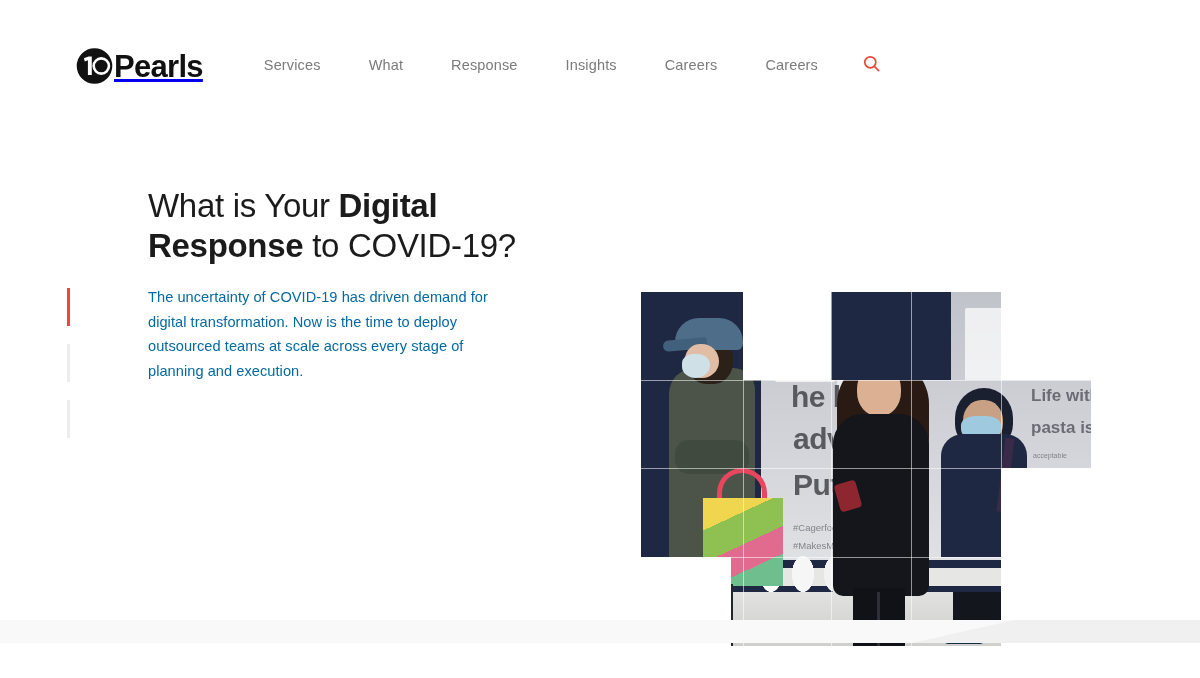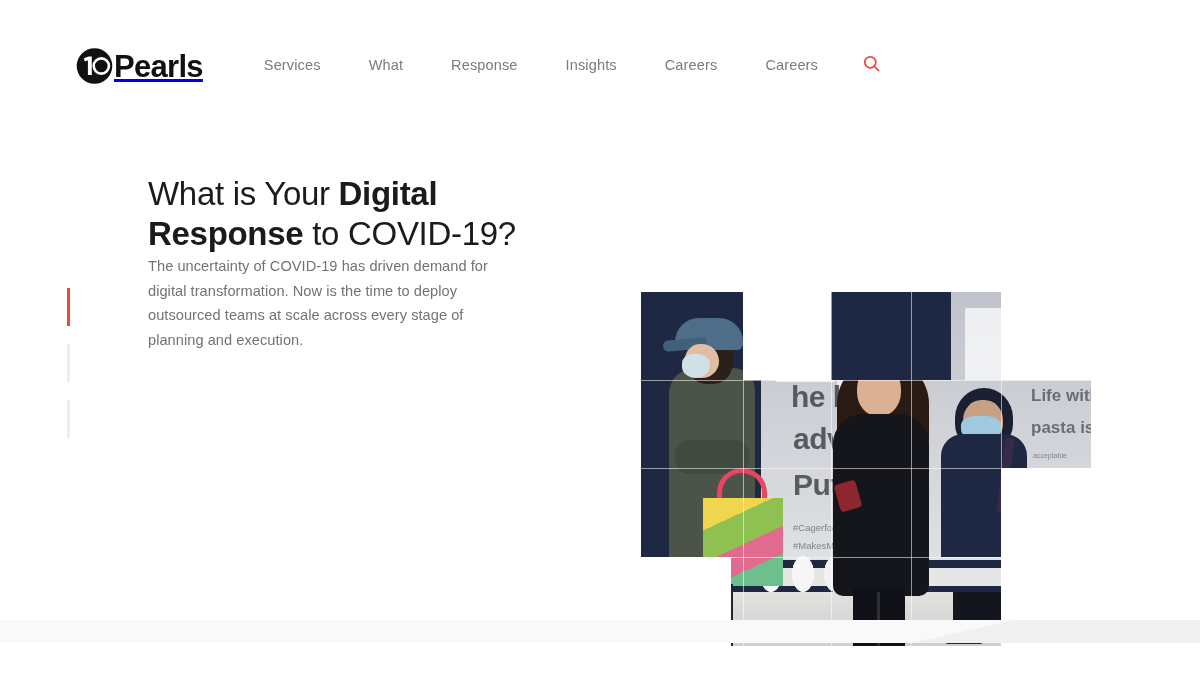--- a/index.html
+++ b/index.html
@@ -106,27 +106,29 @@
     width: 400px;
   }
 
   .hero-title {
     font-size: 33px;
     line-height: 40px;
     font-weight: 400;
     color: #1b1b1b;
     letter-spacing: -0.3px;
     width: 400px;
+    margin-top: 12px;
   }
   .hero-title b { font-weight: 700; }
 
   .hero-text {
+    margin-top: 19px;
     font-size: 14.6px;
     line-height: 24.5px;
-    color: #737373;
+    color: #0369a1;
     width: 350px;
     letter-spacing: 0.05px;
   }
 
   .cta-button {
     position: absolute;
     left: 148px;
     top: 376px;
     display: inline-flex;
     align-items: center;

